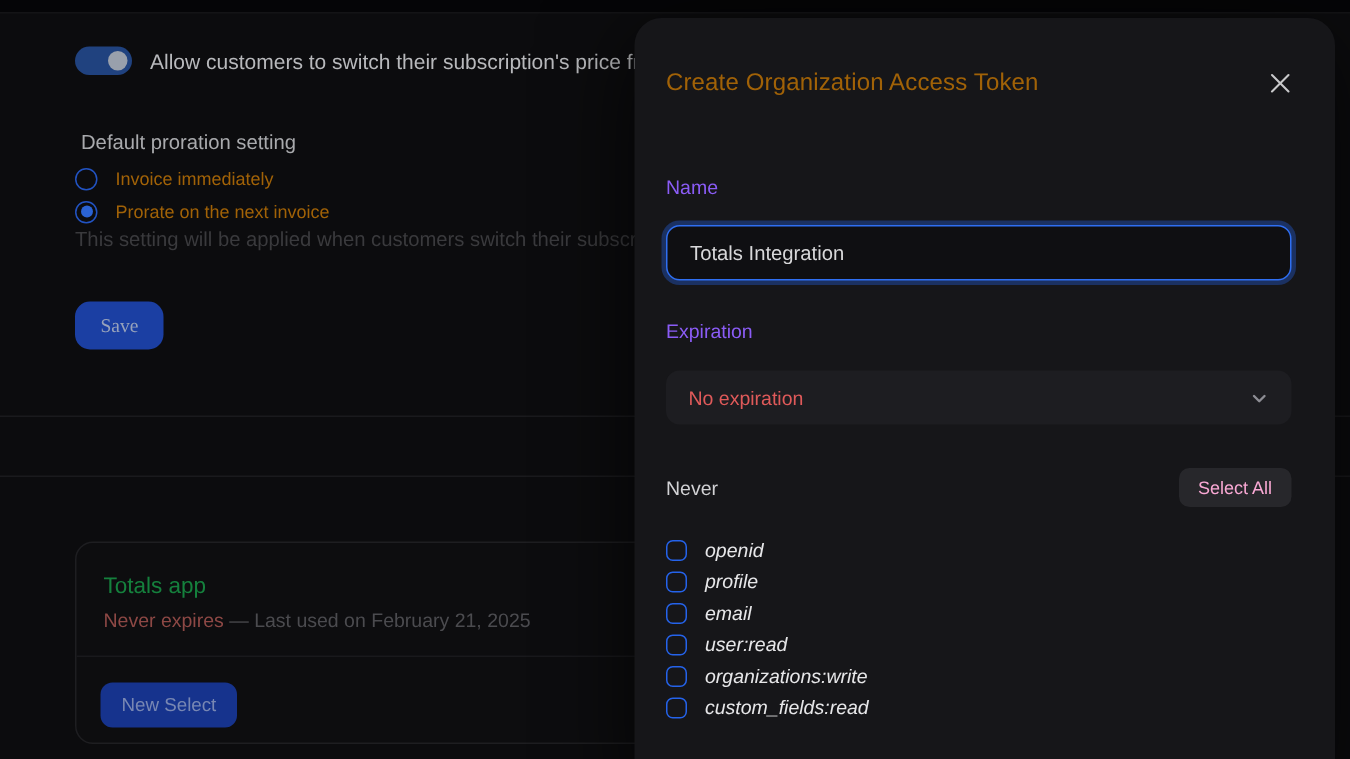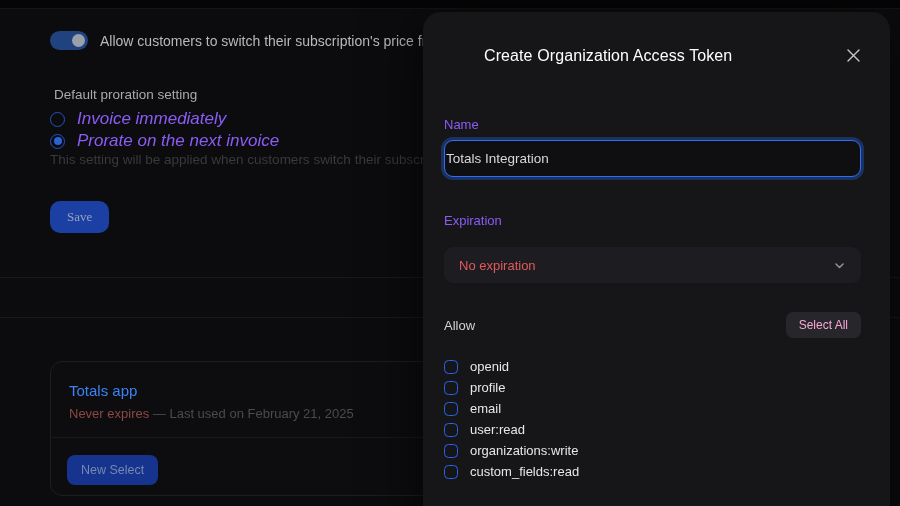--- a/index.html
+++ b/index.html
@@ -30,70 +30,70 @@
   .section-label { position: absolute; left: 54px; top: 78px; font-size: 13.5px; color: #a9aaad; }
 
   .radio-group { position: absolute; left: 50px; top: 99px; }
   .radio-row { display: flex; align-items: center; gap: 12px; height: 22px; }
   .radio {
     width: 15px; height: 15px; border-radius: 50%;
     border: 1.5px solid #2253c2; background: transparent;
     display: flex; align-items: center; justify-content: center; flex: 0 0 auto;
   }
   .radio.checked::after { content: ""; width: 8px; height: 8px; border-radius: 50%; background: #2b63d4; }
-  .radio-label { font-size: 17px; color: #8b5cf6; white-space: nowrap; font-style: italic; }
+  .radio-label { font-size: 12px; color: #a16207; white-space: nowrap; }
 
   .helper-text { position: absolute; left: 50px; top: 143px; font-size: 13.5px; color: #3a3a3d; white-space: nowrap; }
 
   .save-btn {
     position: absolute; left: 50px; top: 192px;
     background: #1b3fa3; color: #97a2bb; border: none; cursor: pointer;
     font-size: 13px; font-family: Liberation Serif, serif; padding: 8px 17px; border-radius: 10px;
   }
 
   .divider-1 { position: absolute; left: 0; top: 268px; width: 900px; height: 1px; background: #1a1a1d; }
   .divider-2 { position: absolute; left: 0; top: 308px; width: 900px; height: 1px; background: #1a1a1d; }
 
   .token-card {
     position: absolute; left: 50px; top: 352px; width: 620px; height: 135px;
     border: 1px solid #1e1e21; border-radius: 12px; background: #0d0d0f;
   }
-  .token-card-title { padding: 20px 20px 0 18px; font-size: 15px; color: #3b82f6; }
+  .token-card-title { padding: 20px 20px 0 18px; font-size: 15px; color: #15803d; }
   .token-card-sub { padding: 7px 20px 0 18px; font-size: 13px; color: #4b4b4f; }
   .token-card-sub .expiry { color: #8d4845; }
   .token-card-divider { margin-top: 16px; height: 1px; background: #19191c; }
   .new-token-btn {
     margin: 17px 0 0 16px;
     background: #16338d; color: #7887b3; border: none; cursor: pointer;
     font-size: 12.5px; font-family: inherit; padding: 8px 14px; border-radius: 8px;
   }
 
   
   .modal {
     position: absolute; left: 423px; top: 12px; width: 467px; height: 520px;
     background: #161619; border-radius: 18px 18px 0 0;
     box-shadow: 0 12px 60px rgba(0,0,0,0.75);
   }
   .modal-title {
     position: absolute; left: 21px; top: 35px;
-    font-size: 16px; font-weight: 500; color: #ffffff; letter-spacing: 0.1px; margin-left: 40px;
+    font-size: 16px; font-weight: 500; color: #a16207; letter-spacing: 0.1px;
   }
   .modal-close {
     position: absolute; right: 28px; top: 34px; width: 18px; height: 18px;
     cursor: pointer; color: #c9c9cb; display: flex; align-items: center; justify-content: center;
   }
   .field-label { position: absolute; left: 21px; font-size: 13px; color: #8b5cf6; }
   .label-name { top: 105px; }
   .label-expiration { top: 201px; }
 
   .name-input {
-    position: absolute; left: 21px; top: 128px; width: 417px; height: 37px;
+    position: absolute; left: 21px; top: 138px; width: 417px; height: 37px;
     background: #0f0f12; border: 1.5px solid #2f6ff2; border-radius: 9px;
     box-shadow: 0 0 0 3px rgba(37, 99, 235, 0.35);
-    color: #d8d8da; font-size: 13.5px; font-family: inherit; padding: 0 1px;
+    color: #d8d8da; font-size: 13.5px; font-family: inherit; padding: 0 15px;
     outline: none;
   }
 
   .exp-select {
     position: absolute; left: 21px; top: 235px; width: 417px; height: 36px;
     background: #1d1d21; border-radius: 9px; cursor: pointer;
     display: flex; align-items: center; justify-content: space-between;
     padding: 0 15px;
   }
   .exp-value { font-size: 13px; color: #e05a5a; }
@@ -108,21 +108,21 @@
     background: #27272b; color: #f9a8d4; border: none; cursor: pointer;
     font-size: 12px; font-family: inherit; padding: 6px 13px; border-radius: 7px;
   }
 
   .scopes-list { position: absolute; left: 21px; top: 344px; width: 417px; }
   .scope-row { display: flex; align-items: center; gap: 12px; height: 21px; }
   .scope-checkbox {
     width: 14px; height: 14px; border-radius: 4.5px;
     border: 1.5px solid #2563eb; background: transparent; cursor: pointer; flex: 0 0 auto;
   }
-  .scope-label { font-size: 13px; font-weight: 500; color: #e7e7e9; }
+  .scope-label { font-size: 13px; font-weight: 500; color: #e7e7e9; font-style: italic; }
 </style>
 </head>
 <body>
 
 <div class="page">
 
   <div class="toggle-row">
     <div class="toggle">
       <div class="knob"></div>
     </div>
@@ -176,21 +176,21 @@
   <div class="exp-select">
     <span class="exp-value">No expiration</span>
     <span class="chevron-down">
       <svg width="13" height="13" viewBox="0 0 13 13" fill="none" stroke="currentColor" stroke-width="1.6" stroke-linecap="round" stroke-linejoin="round">
         <polyline points="3,5 6.5,8.5 10,5"></polyline>
       </svg>
     </span>
   </div>
 
   <div class="scopes-row">
-    <span class="scopes-label">Allow</span>
+    <span class="scopes-label">Never</span>
     <button class="select-all-btn">Select All</button>
   </div>
 
   <div class="scopes-list">
       <div class="scope-row">
         <div class="scope-checkbox"></div>
         <span class="scope-label">openid</span>
       </div>
       <div class="scope-row">
         <div class="scope-checkbox"></div>

